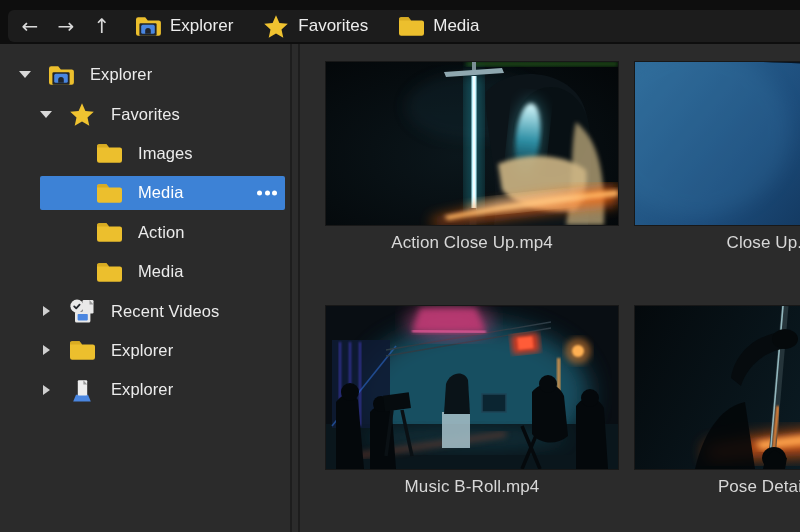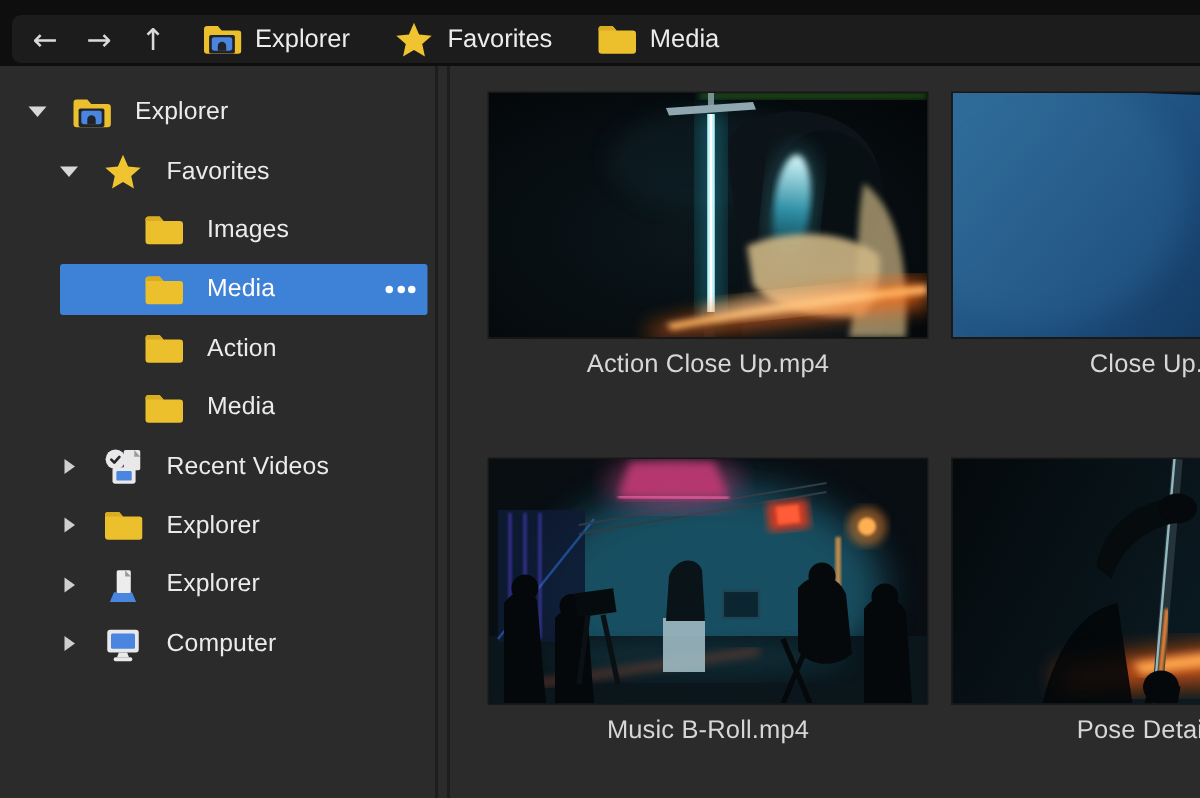--- a/index.html
+++ b/index.html
@@ -249,31 +249,20 @@
             <i class="caret-right"></i>
           </span>
         <span class="ic">
             <svg width="26" height="26" viewBox="0 0 26 26">
               <use href="#ico-libraries"></use>
             </svg>
           </span>
         <span class="lbl">Explorer</span>
       </div>
 
-      <div class="row lvl1">
-        <span class="caret-box">
-            <i class="caret-right"></i>
-          </span>
-        <span class="ic">
-            <svg width="26" height="25" viewBox="0 0 26 25">
-              <use href="#ico-computer"></use>
-            </svg>
-          </span>
-        <span class="lbl">Computer</span>
-      </div>
 
 
     </aside>
 
     <div class="splitter"></div>
 
     <main class="content">
       <div class="grid">
 
         <figure class="file">

